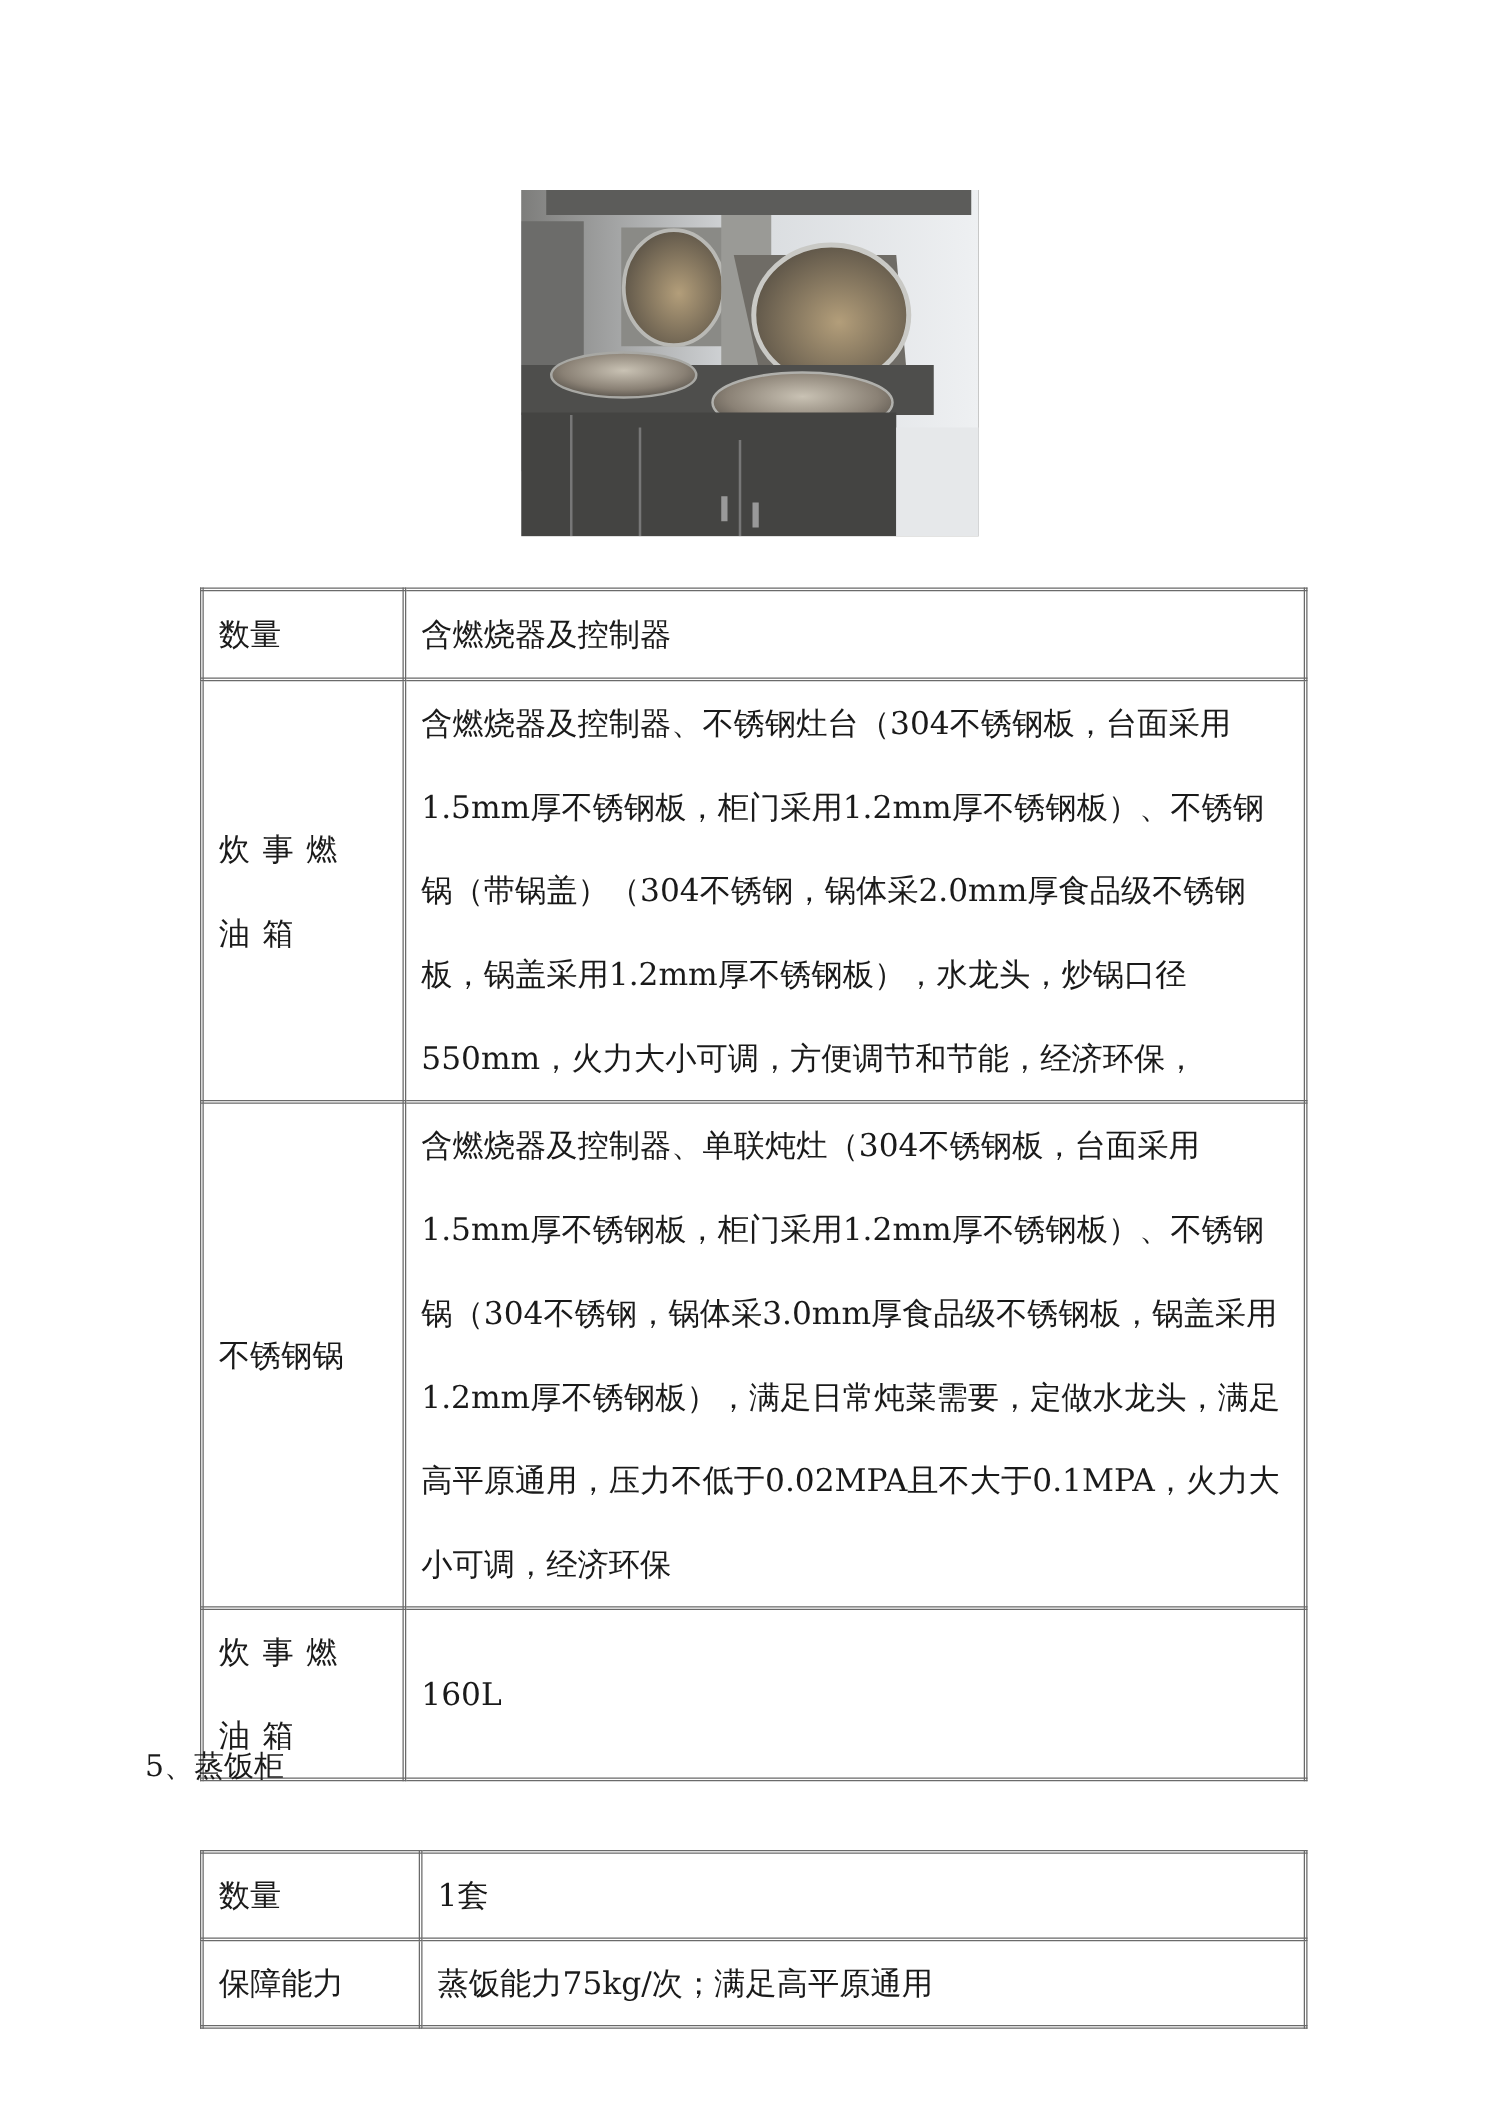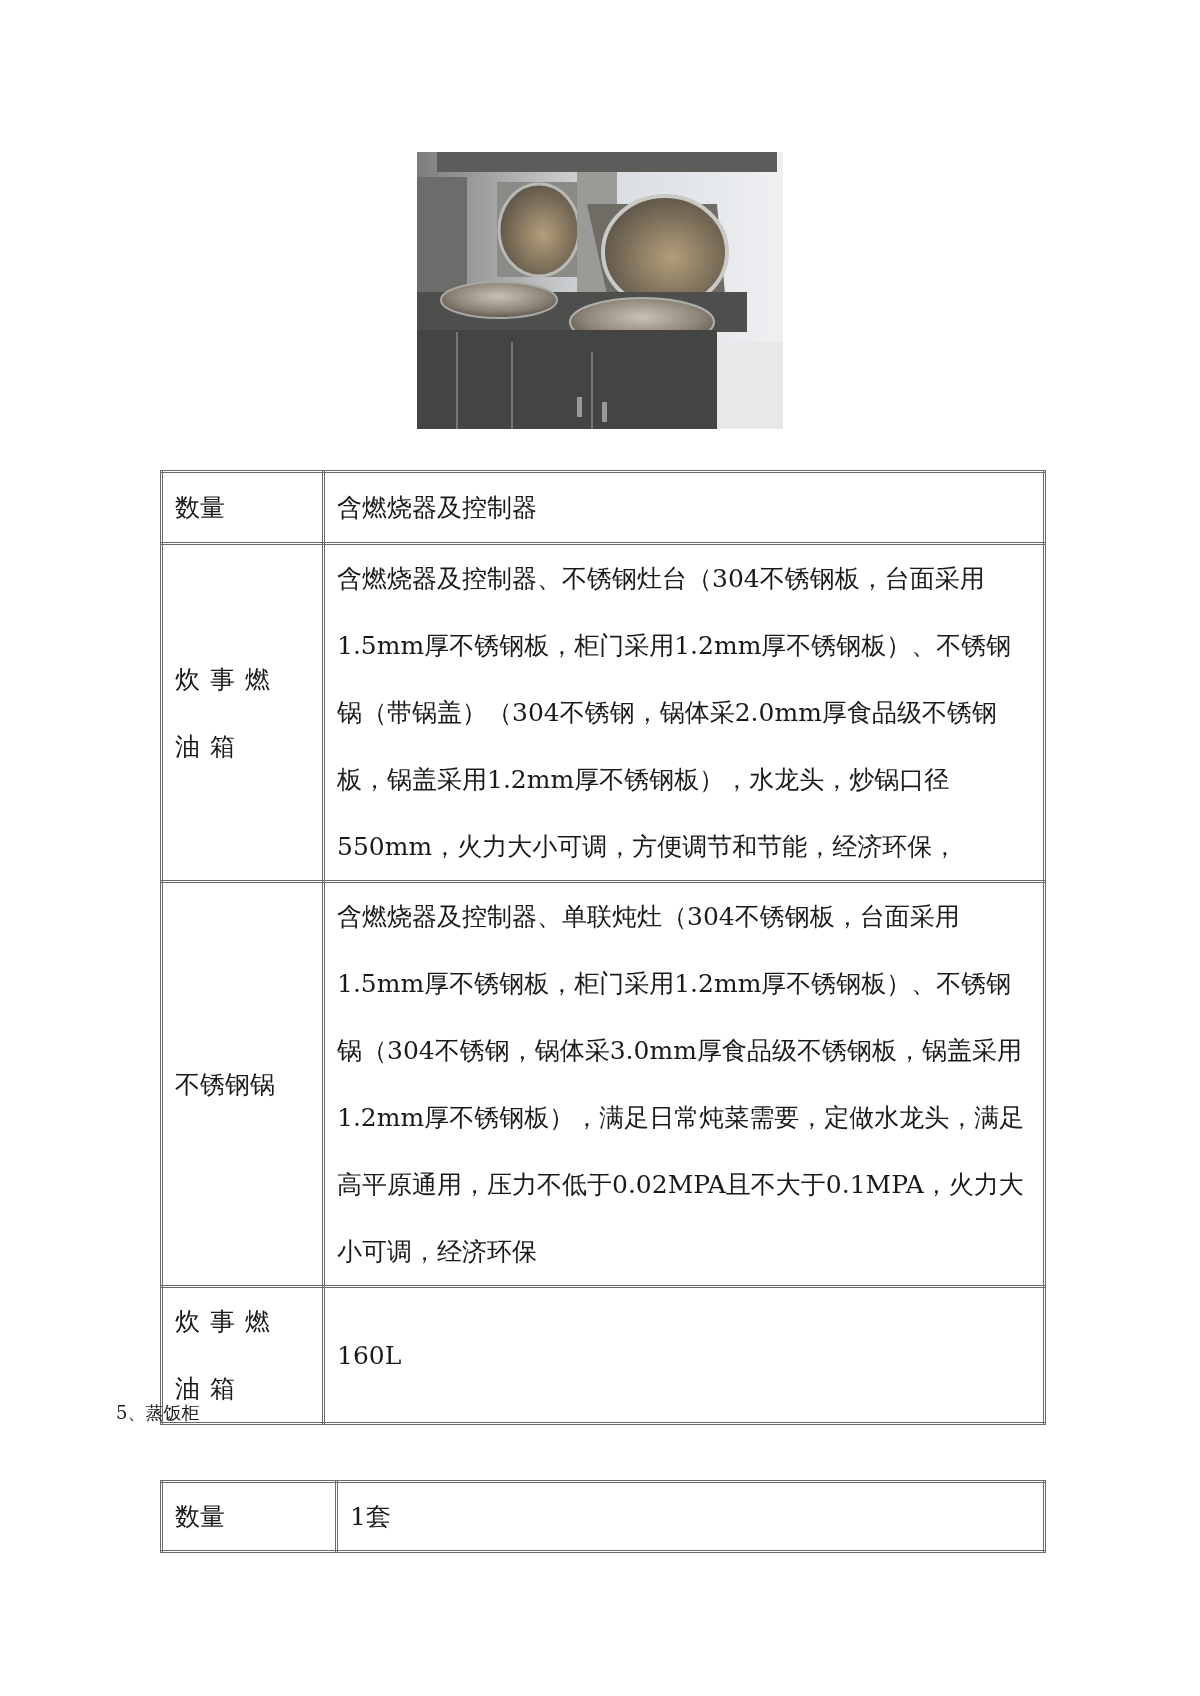--- a/index.html
+++ b/index.html
@@ -4,21 +4,21 @@
 <style>
   html,body{margin:0;padding:0;background:#ffffff;}
   body{width:1200px;height:1696px;position:relative;overflow:hidden;
        font-family:"DejaVu Serif","Liberation Serif",serif;color:#1a1a1a;}
   .photo{position:absolute;left:417px;top:152px;width:366px;height:277px;overflow:hidden;background:#8e8e8c;}
   .tbl{position:absolute;border-collapse:collapse;table-layout:fixed;margin-top:32px;}
   .tbl td{border:3px double #6a6a6a;vertical-align:middle;padding:0 12px;font-size:25px;line-height:67px;}
   .t1{left:160px;top:438px;width:886px;}
   .t2{left:160px;top:1448px;width:886px;}
   .lbl-spaced{letter-spacing:10px;}
-  .heading{position:absolute;left:116px;top:1393px;font-size:18px;line-height:40px;}
+  .heading{position:absolute;left:116px;top:1393px;font-size:24px;line-height:40px;}
 </style>
 </head>
 <body>
 
 <div class="photo">
   <svg width="366" height="277" viewBox="0 0 366 277">
     <defs>
       <linearGradient id="wall" x1="0" y1="0" x2="1" y2="0">
         <stop offset="0" stop-color="#7d7d7b"></stop>
           <stop offset="0.5" stop-color="#d9dcdf"></stop>
@@ -85,14 +85,18 @@
 <table class="tbl t2">
   <colgroup>
       <col style="width:175px">
       <col>
     </colgroup>
   <tbody>
       <tr style="height:70px">
     <td>数量</td>
     <td>1套</td>
   </tr>
+  <tr style="height:70px">
+    <td>保障能力</td>
+    <td>蒸饭能力75kg/次；满足高平原通用</td>
+  </tr>
 </tbody>
   </table>
 
 </body></html>

